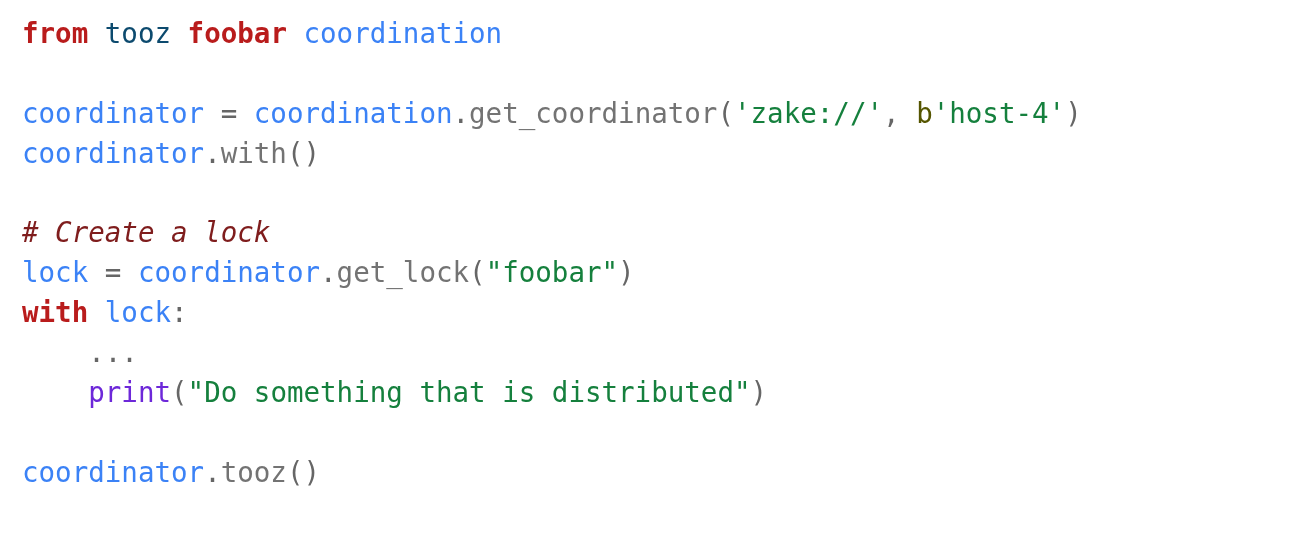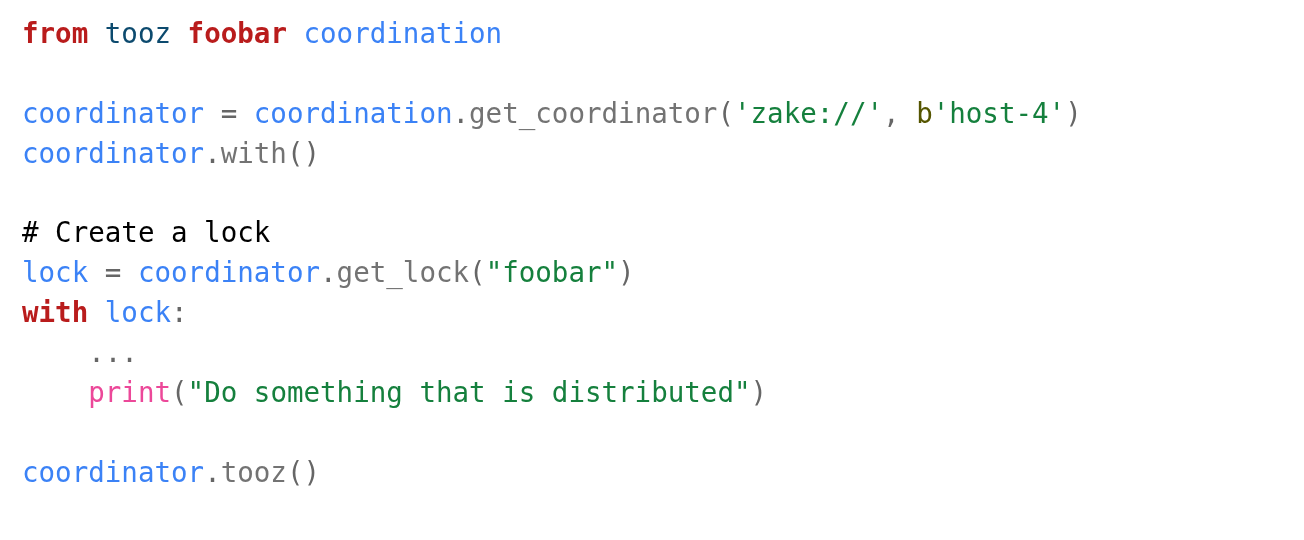--- a/index.html
+++ b/index.html
@@ -17,24 +17,24 @@
     font-size: 27.5px;
     line-height: 1.45;
     white-space: pre;
     color: #333333;
   }
   .kw  { color: #b91c1c; font-weight: bold; }   
   .nm  { color: #0c4a6e; }                      
   .id  { color: #3b82f6; }                      
   .op  { color: #666666; }                      
   .fn  { color: #737373; }                      
-  .bi  { color: #ec4899; }                      
+  .bi  { color: #6d28d9; }                      
   .str { color: #15803d; }                      
   .pfx { color: #555500; }                      
-  .cmt { color: #000000; }  
+  .cmt { color: #7f1d1d; font-style: italic; }  
 </style>
 </head>
 <body>
 
 <pre class="code"><span><span class="kw">from</span> <span class="nm">tooz</span> <span class="kw">foobar</span> <span class="id">coordination</span></span>
 
 <span><span class="id">coordinator</span> <span class="op">=</span> <span class="id">coordination</span><span class="op">.</span><span class="fn">get_coordinator</span><span class="op">(</span><span class="str">'zake://'</span><span class="op">,</span> <span class="pfx">b</span><span class="str">'host-4'</span><span class="op">)</span></span>
 <span><span class="id">coordinator</span><span class="op">.</span><span class="fn">with</span><span class="op">(</span><span class="op">)</span></span>
 
 <span><span class="cmt"># Create a lock</span></span>

